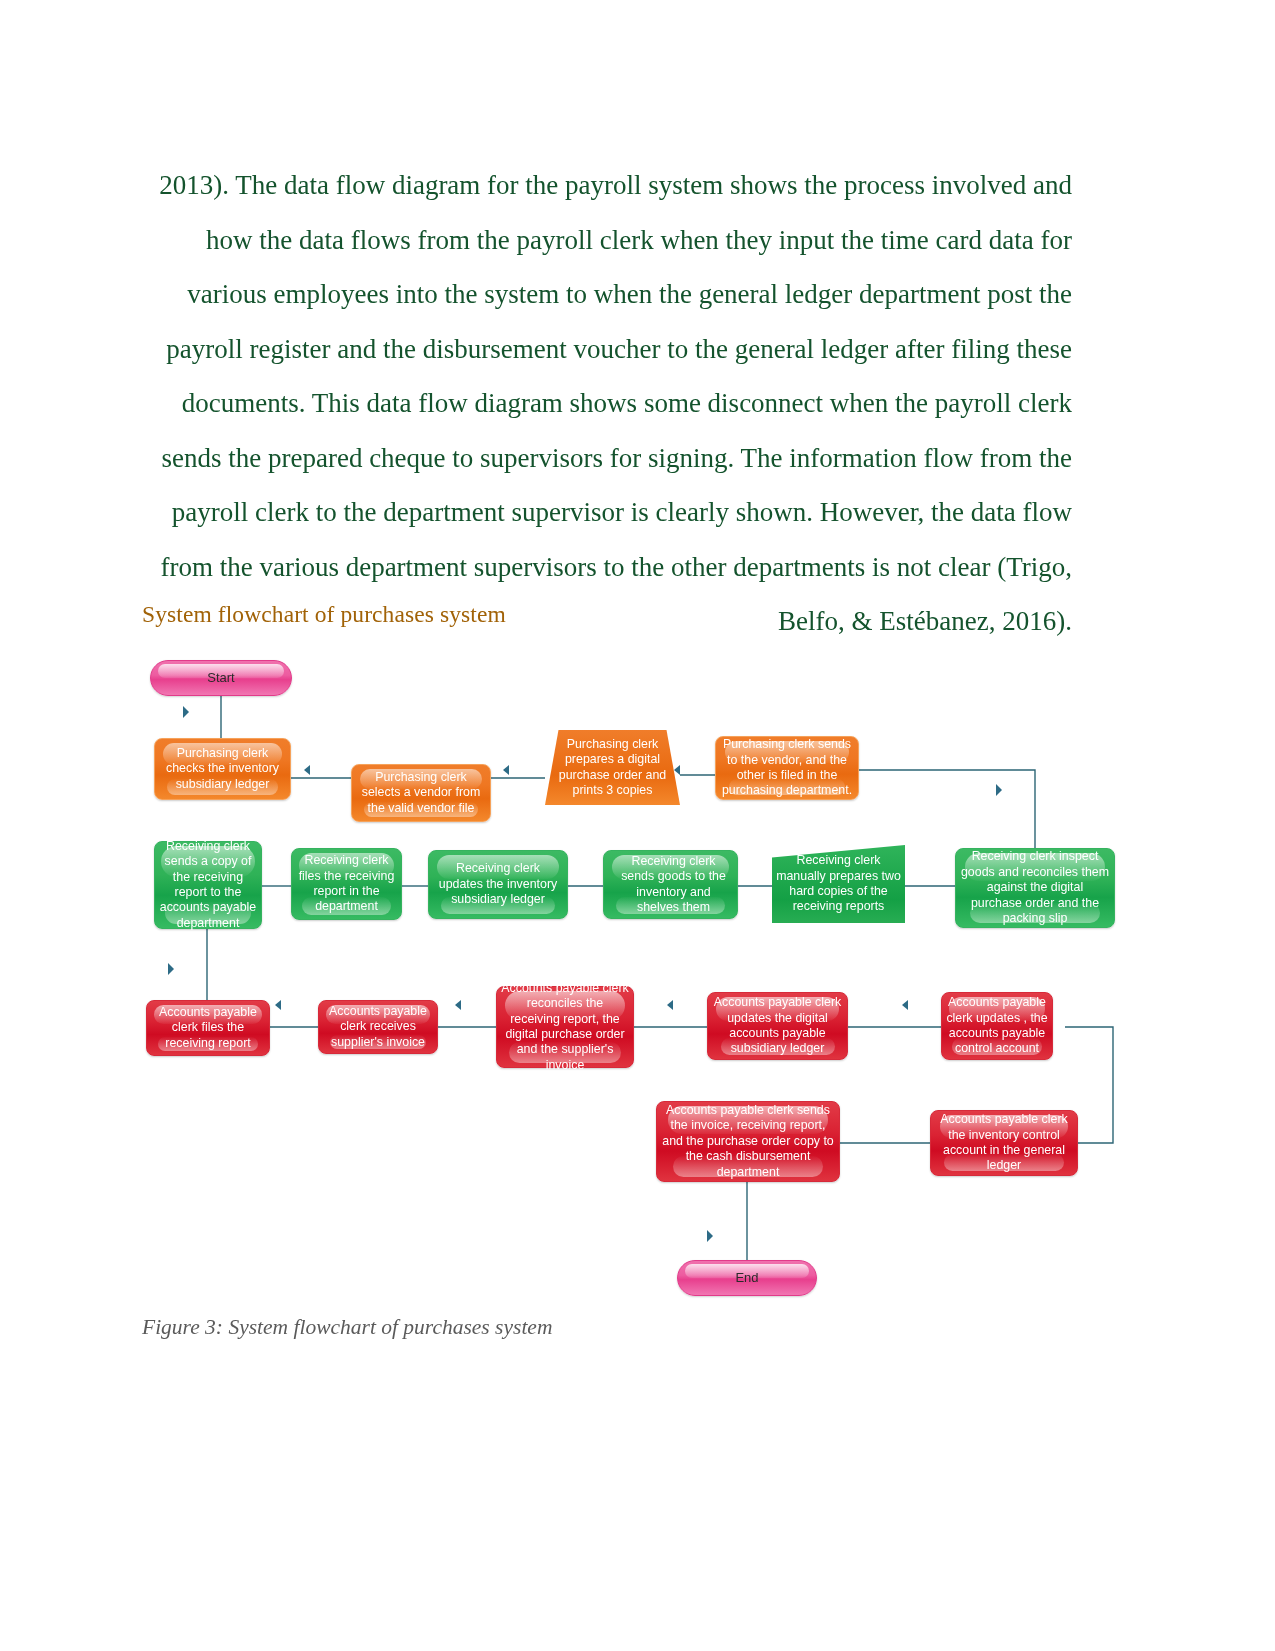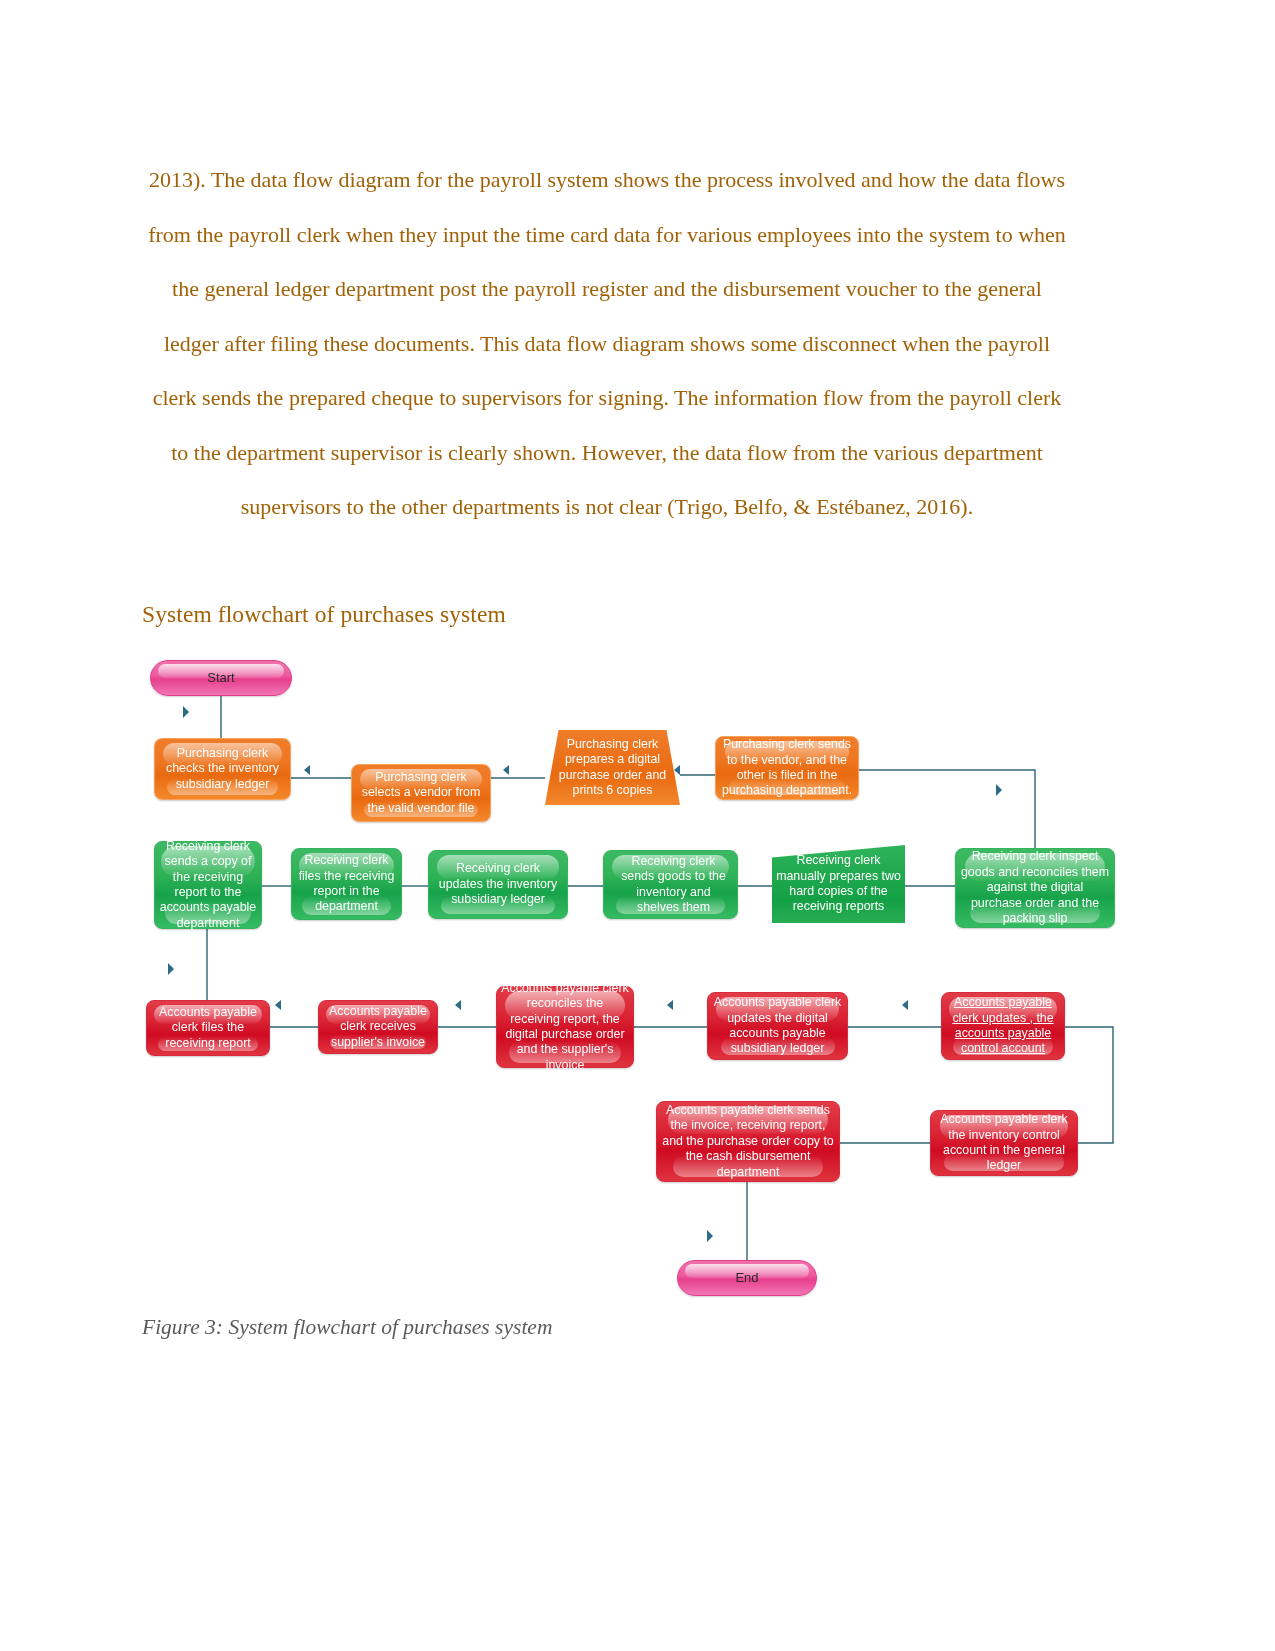--- a/index.html
+++ b/index.html
@@ -20,24 +20,24 @@
     background: #fff;
   }
 
   
   .para {
     position: absolute;
     left: 142px;
     top: 131px;
     width: 930px;
     font-family: "Liberation Serif", serif;
-    font-size: 22px;
+    font-size: 27px;
     line-height: 54.5px;
-    color: #a16207;
-    text-align: center;
+    color: #14532d;
+    text-align: right;
   }
 
   
   .heading {
     position: absolute;
     left: 142px;
     top: 601px;
     font-family: "Liberation Serif", serif;
     font-size: 23.5px;
     color: #a16207;
@@ -259,21 +259,21 @@
 
     <div class="node orange gloss" style="left:154px; top:738px; width:137px; height:62px;">
       <span class="txt">Purchasing clerk checks the inventory subsidiary ledger</span>
     </div>
 
     <div class="node orange gloss" style="left:351px; top:764px; width:140px; height:58px;">
       <span class="txt">Purchasing clerk selects a vendor from the valid vendor file</span>
     </div>
 
     <div class="node orange hex" style="left:545px; top:730px; width:135px; height:75px;">
-      <span class="txt">Purchasing clerk prepares a digital purchase order and prints 6 copies</span>
+      <span class="txt">Purchasing clerk prepares a digital purchase order and prints 3 copies</span>
     </div>
 
     <div class="node orange gloss" style="left:715px; top:736px; width:144px; height:64px;">
       <span class="txt">Purchasing clerk  sends to the vendor, and the other is filed in the purchasing department.</span>
     </div>
 
     <div class="node green gloss" style="left:154px; top:841px; width:108px; height:88px;">
       <span class="txt">Receiving clerk sends a copy of the receiving report to the accounts payable department</span>
     </div>
 
@@ -306,21 +306,21 @@
     </div>
 
     <div class="node red gloss" style="left:496px; top:986px; width:138px; height:82px;">
       <span class="txt">Accounts payable clerk reconciles the receiving report, the digital purchase order and the supplier's invoice</span>
     </div>
 
     <div class="node red gloss" style="left:707px; top:992px; width:141px; height:68px;">
       <span class="txt">Accounts payable clerk updates the digital accounts payable subsidiary ledger</span>
     </div>
 
-    <div class="node red gloss" style="left:941px; top:992px; width:124px; height:68px;text-decoration:underline;">
+    <div class="node red gloss" style="left:941px; top:992px; width:112px; height:68px;">
       <span class="txt">Accounts payable clerk updates , the accounts payable control account</span>
     </div>
 
     <div class="node red gloss" style="left:656px; top:1101px; width:184px; height:81px;">
       <span class="txt">Accounts payable clerk  sends the invoice, receiving report, and the purchase order copy to the cash disbursement department</span>
     </div>
 
     <div class="node red gloss" style="left:930px; top:1110px; width:148px; height:66px;">
       <span class="txt">Accounts payable clerk the inventory control account in the general ledger</span>
     </div>

